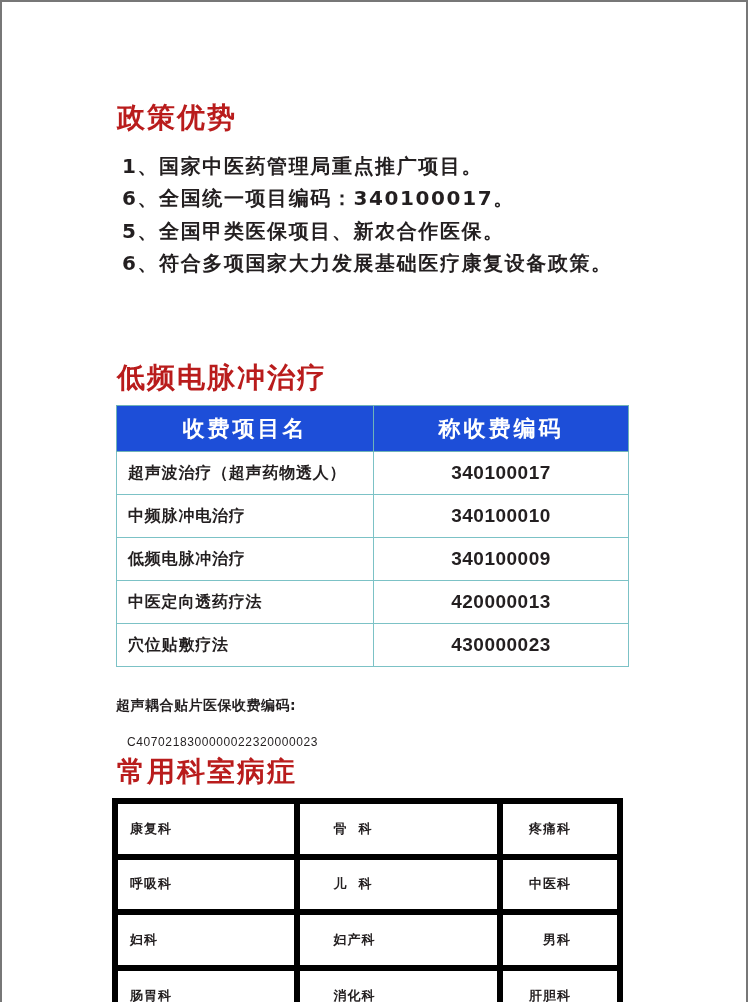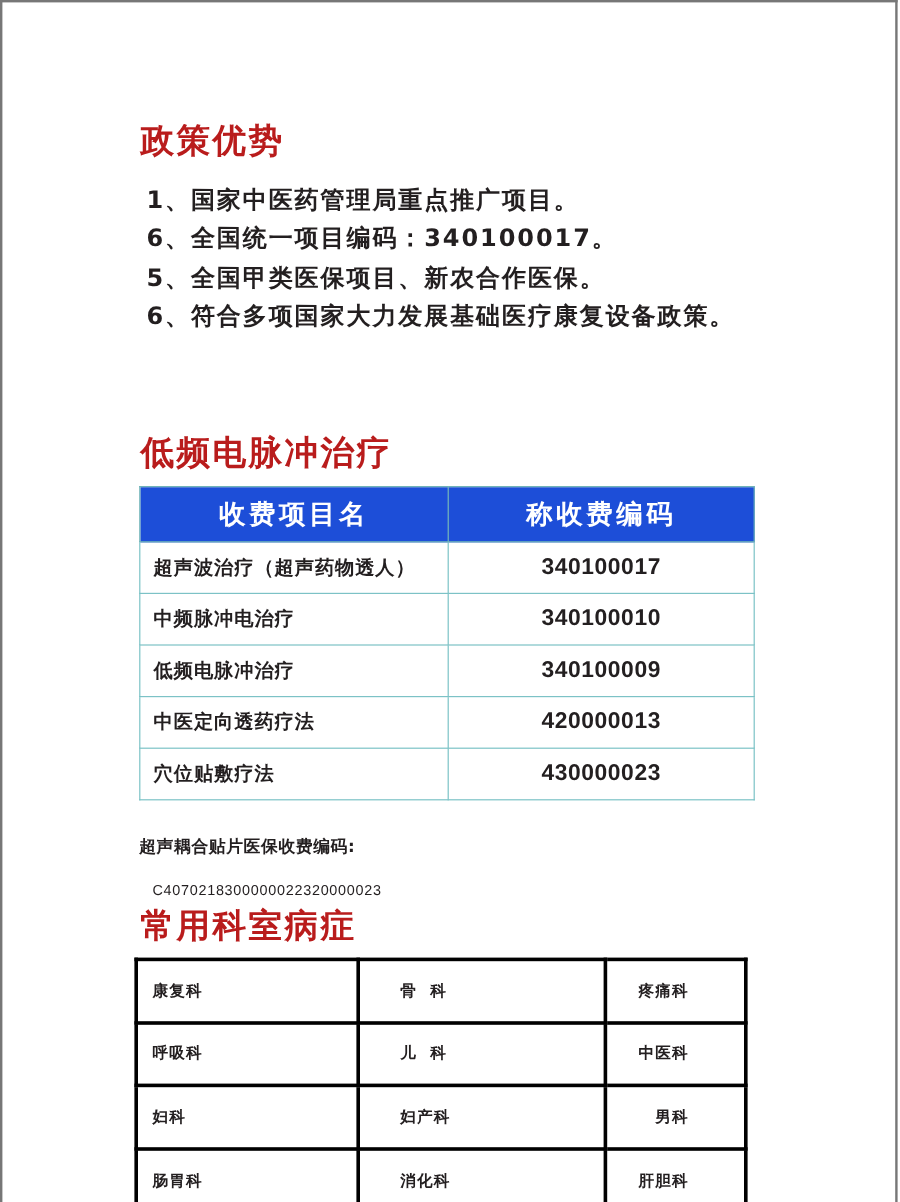--- a/index.html
+++ b/index.html
@@ -20,21 +20,21 @@
   .fee-table td { height: 42px; border: 1px solid #7cc2c6; font-size: 16px; font-weight: bold;
                   padding: 0; }
   .fee-table td.name { width: 245px; padding-left: 11px; letter-spacing: 0.8px; white-space: nowrap; }
   .fee-table td.code { text-align: center; font-size: 19px; letter-spacing: 0.5px; font-weight: normal;
                        font-family: "Liberation Sans", sans-serif; font-weight: bold; }
   .coupling-label { position: absolute; left: 116px; top: 697px; font-size: 14px; font-weight: bold;
                     letter-spacing: 0.5px; }
   .coupling-code { position: absolute; left: 127px; top: 714px; font-size: 12px;
                    font-family: "Liberation Sans", sans-serif; letter-spacing: 0.6px; margin-top: 21px; }
   .dept-table { left: 112px; top: 798px; width: 511px; }
-  .dept-table td { height: 25.6px; border: 3px solid #000000; font-size: 13px; font-weight: bold;
+  .dept-table td { height: 25.6px; border: 6px solid #000000; font-size: 13px; font-weight: bold;
                    padding: 12px; letter-spacing: 1px; white-space: pre; margin-top: 39px; }
   .dept-table td.c1 { width: 164px; padding-left: 12px; }
   .dept-table td.c2 { width: 164px; padding-left: 34px; }
   .dept-table td.c3 { text-align: right; padding-right: 46px; }
 </style>
 </head>
 <body>
 
 <div class="frame"></div>
 

